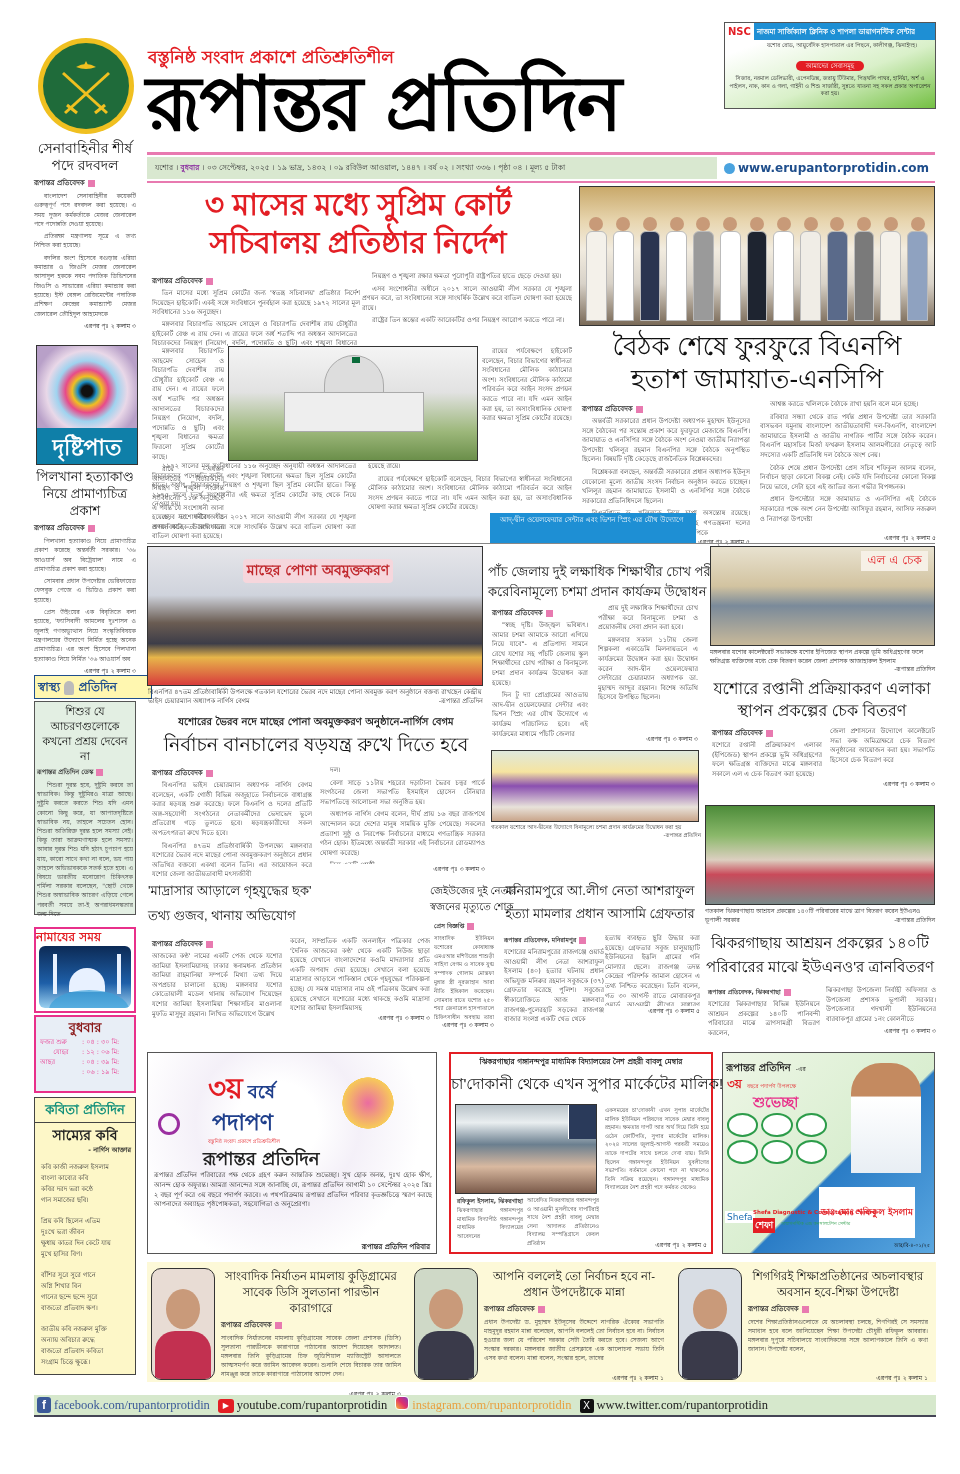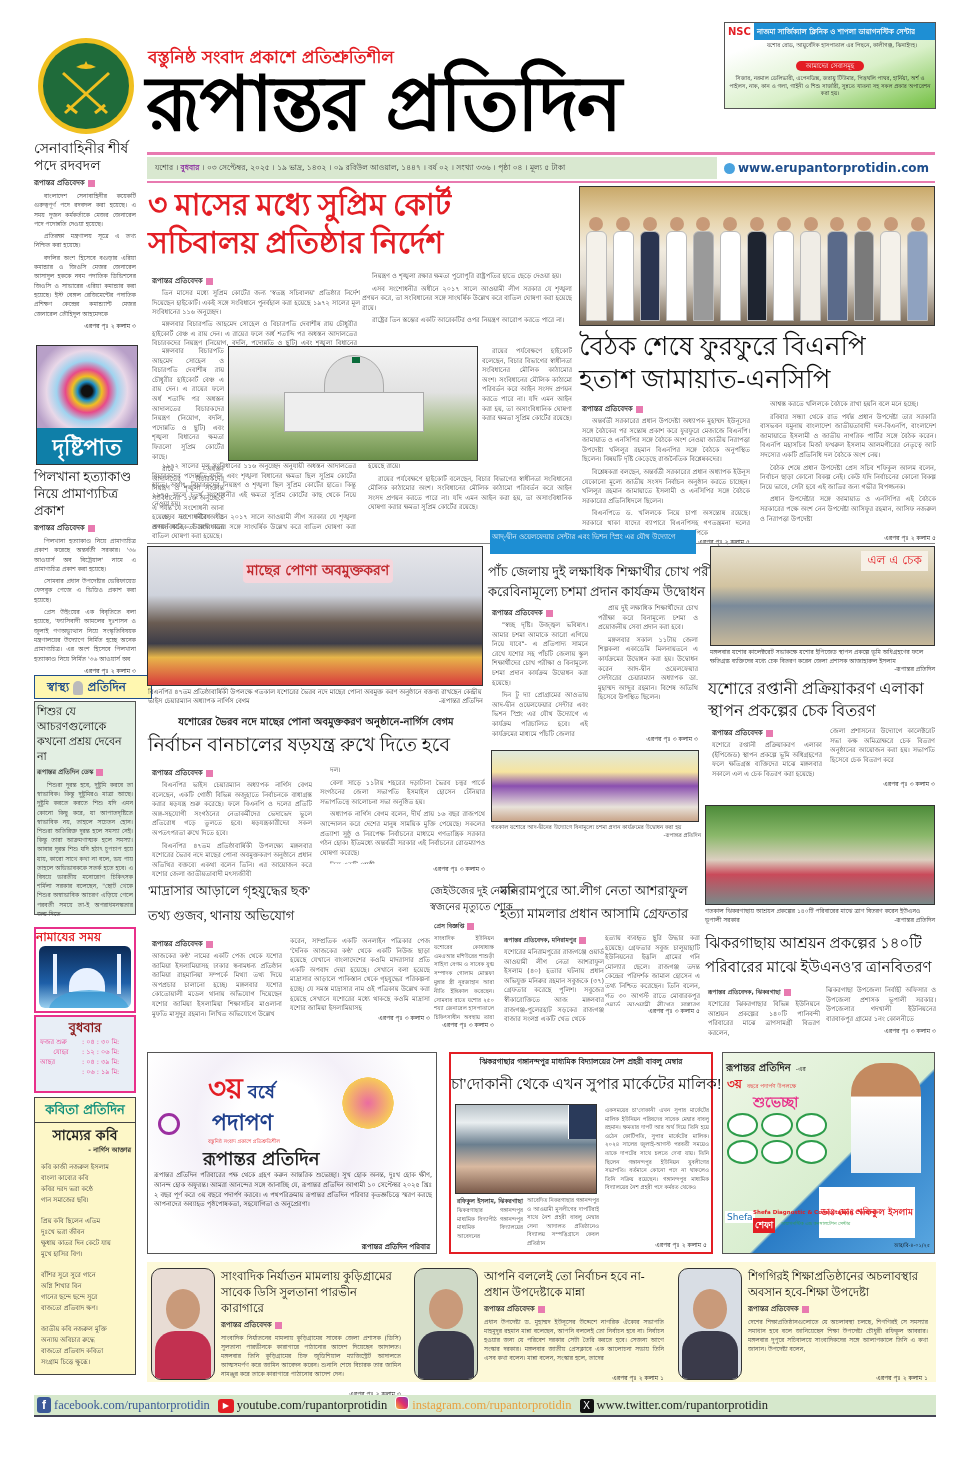--- a/index.html
+++ b/index.html
@@ -4,21 +4,21 @@
 <style>
 *{box-sizing:border-box;margin:0;padding:0}
 body{width:960px;height:1474px;background:#fff;font-family:"DejaVu Sans",sans-serif;color:#222;position:relative;overflow:hidden}
 .abs{position:absolute}
 .txt{font-size:6.5px;line-height:9.6px;color:#444;text-align:justify;overflow:hidden}
 .txt p{text-indent:10px;margin-bottom:3px}
 .byline{font-size:7px;font-weight:bold;color:#333;margin:3px 0 2px}
 .byline .sq{display:inline-block;width:7px;height:7px;background:#e87ab0;margin-left:3px;vertical-align:middle}
 .cont{font-size:6px;text-align:right;color:#222}
 .photo{background:linear-gradient(135deg,#b9b0a0,#7d6e5c 40%,#d6cfc3 70%,#8a9b7a);border:1px solid #333}
-.hl{font-family:Liberation Serif, serif;font-weight:bold;text-align:left;color:#111;line-height:1.15}
+.hl{font-family:Liberation Sans, sans-serif;font-weight:bold;text-align:center;color:#111;line-height:1.15}
 .caption{font-size:6.5px;line-height:9px;color:#333}
 .ad{border:1px solid #555}
 </style>
 </head>
 <body>
 
 <div class="abs" style="left:38px;top:38px;width:96px;height:96px;border-radius:50%;background:#f0c020;padding:5px">
   <div style="width:100%;height:100%;border-radius:50%;background:#1f6b3a;position:relative;overflow:hidden">
     <svg width="86" height="86" viewBox="0 0 86 86">
       <path d="M43 18 l4 8 l-4 -3 l-4 3z M33 24 q10 -6 20 0 q-10 4 -20 0z" fill="#f0c020"></path>
@@ -82,21 +82,21 @@
   <div class="hl" style="font-size:13px;font-weight:normal;line-height:17px">পিলখানা হত্যাকাণ্ড নিয়ে প্রামাণ্যচিত্র প্রকাশ</div>
   <div class="byline"><span>রূপান্তর প্রতিবেদক</span><span class="sq"></span></div>
   <div class="txt" style="font-size:6px;line-height:9.3px">
     <p>পিলখানা হত্যাকাণ্ড নিয়ে প্রামাণ্যচিত্র প্রকাশ করেছে অন্তর্বর্তী সরকার। '৩৬ আওয়ার্স অব বিট্রেয়াল' নামে এ প্রামাণ্যচিত্র প্রকাশ করা হয়েছে।</p>
     <p>সোমবার প্রধান উপদেষ্টার ভেরিফায়েড ফেসবুক পেজে এ ভিডিও প্রকাশ করা হয়েছে।</p>
     <p>প্রেস উইংয়ের এক বিবৃতিতে বলা হয়েছে, 'ফ্যাসিবাদী আমলের দুঃশাসন ও জুলাই গণঅভ্যুত্থান নিয়ে সংস্কৃতিবিষয়ক মন্ত্রণালয়ের উদ্যোগে নির্মিত হচ্ছে অনেক প্রামাণ্যচিত্র। এর অংশ হিসেবে পিলখানা হত্যাকাণ্ড নিয়ে নির্মিত '৩৬ আওয়ার্স অব</p>
   </div>
   <div class="cont">এরপর পৃঃ ২ কলাম ৩</div>
 </div>
 
-<div class="abs" style="left:34px;top:675px;width:118px;height:24px;background:#fff7b0;border:1px solid #1f4e8c;font-size:12px;font-weight:bold;line-height:22px;padding-left:12px;white-space:nowrap">
+<div class="abs" style="left:34px;top:675px;width:118px;height:24px;background:#fff7b0;border:1px solid #1f4e8c;font-size:12px;font-weight:bold;line-height:22px;padding-left:3px;white-space:nowrap">
   <span style="color:#1f4e8c">স্বাস্থ্য</span>
   <span style="display:inline-block;width:10px;height:14px;background:#bbb;border-radius:5px 5px 2px 2px;vertical-align:middle"></span>
   <span style="color:#1f4e8c">প্রতিদিন</span>
 </div>
 
 <div class="abs" style="left:34px;top:701px;width:102px;height:214px;background:#e3efe3;border:1px solid #555;padding:2px 2px">
   <div class="hl" style="font-size:11px;font-weight:normal;line-height:15px">শিশুর যে আচরণগুলোকে কখনো প্রশ্রয় দেবেন না</div>
   <div class="byline" style="font-size:6.5px"><span>রূপান্তর প্রতিদিন ডেস্ক</span><span class="sq"></span></div>
   <div class="txt" style="font-size:6px;line-height:9.2px;height:146px">
     <p>শিশুরা দুরন্ত হবে, দুষ্টুমি করবে তা স্বাভাবিক। কিন্তু দুষ্টুমিরও মাত্রা আছে। দুষ্টুমি করতে করতে শিশু যদি এমন কোনো কিছু করে, যা আপাতদৃষ্টিতে স্বাভাবিক নয়, তাহলে সচেতন হোন। শিশুরা অতিরিক্ত দুরন্ত হলে সমস্যা নেই। কিন্তু তারা আক্রমণাত্মক হলে সমস্যা। আবার দুরন্ত শিশু যদি হঠাৎ চুপচাপ হয়ে যায়, কারো সাথে কথা না বলে, ভয় পায় তাহলে অভিভাবককে সতর্ক হতে হবে। এ বিষয়ে ভারতীয় মনোরোগ চিকিৎসক শর্মিলা সরকার বলেছেন, "ছোট থেকে শিশুর অস্বাভাবিক আচরণ এড়িয়ে গেলে পরবর্তী সময়ে তা-ই অপরাধমনস্কতার জন্ম দিতে</p>
@@ -291,21 +291,21 @@
 <div class="abs" style="left:147px;top:543px;width:788px;height:1px;background:#888"></div>
 
 <div class="abs photo" style="left:147px;top:546px;width:336px;height:140px;background:linear-gradient(180deg,#e6e6ea 0%,#cfd3dc 35%,#6a5c52 55%,#3d3d48 70%,#e7b64a 80%,#d83c3c 100%)">
   <div style="position:absolute;left:95px;top:12px;width:150px;font-size:14px;font-weight:bold;color:#c0282d;text-align:center;background:#f6d6dc;border-radius:4px">মাছের পোণা অবমুক্তকরণ</div>
 </div>
 <div class="abs caption" style="left:148px;top:688px;width:335px">
   <span>বিএনপির ৪৭তম প্রতিষ্ঠাবার্ষিকী উপলক্ষে গতকাল যশোরের ভৈরব নদে মাছের পোনা অবমুক্ত করণ অনুষ্ঠানে বক্তব্য রাখছেন কেন্দ্রীয় ভাইস চেয়ারম্যান অধ্যাপক নার্গিস বেগম</span>
   <span style="float:right">-রূপান্তর প্রতিদিন</span>
 </div>
 
-<div class="abs" style="left:490px;top:530px;width:206px;height:24px;background:#1e8fd4;color:#fff;font-size:7px;line-height:14px;padding-left:2px;white-space:nowrap;overflow:hidden"><span>আদ্-দ্বীন ওয়েলফেয়ার সেন্টার এবং ভিশন স্প্রিং এর যৌথ উদ্যোগে</span></div>
+<div class="abs" style="left:490px;top:513px;width:206px;height:30px;background:#1e8fd4;color:#fff;font-size:7px;line-height:14px;padding-left:10px;white-space:nowrap;overflow:hidden"><span>আদ্-দ্বীন ওয়েলফেয়ার সেন্টার এবং ভিশন স্প্রিং এর যৌথ উদ্যোগে</span></div>
 <div class="abs hl" style="left:488px;top:562px;width:212px;font-size:13px;font-weight:normal;line-height:19px;white-space:nowrap">পাঁচ জেলায় দুই লক্ষাধিক শিক্ষার্থীর চোখ পরীক্ষা</div>
 <div class="abs hl" style="left:488px;top:582px;width:212px;font-size:13px;font-weight:normal;line-height:19px;white-space:nowrap">করেবিনামূল্যে চশমা প্রদান কার্যক্রম উদ্বোধন</div>
 <div class="abs" style="left:492px;top:604px;width:96px">
   <div class="byline"><span>রূপান্তর প্রতিবেদক</span><span class="sq"></span></div>
   <div class="txt" style="height:120px">
     <p>"স্বচ্ছ দৃষ্টি। উজ্জ্বল ভবিষ্যৎ। আমার চশমা আমাকে আরো এগিয়ে নিয়ে যাবে"- এ প্রতিপাদ্য সামনে রেখে যশোর সহ পাঁচটি জেলায় স্কুল শিক্ষার্থীদের চোখ পরীক্ষা ও বিনামূল্যে চশমা প্রদান কার্যক্রম উদ্বোধন করা হয়েছে।</p>
     <p>দিন টু দ্যা প্রোগ্রামের আওতায় আদ-দ্বীন ওয়েলফেয়ার সেন্টার এবং ভিশন স্প্রিং এর যৌথ উদ্যোগে এ কার্যক্রম পরিচালিত হবে। এই কার্যক্রমের মাধ্যমে পাঁচটি জেলার</p>
   </div>
 </div>
 <div class="abs" style="left:598px;top:604px;width:100px">

